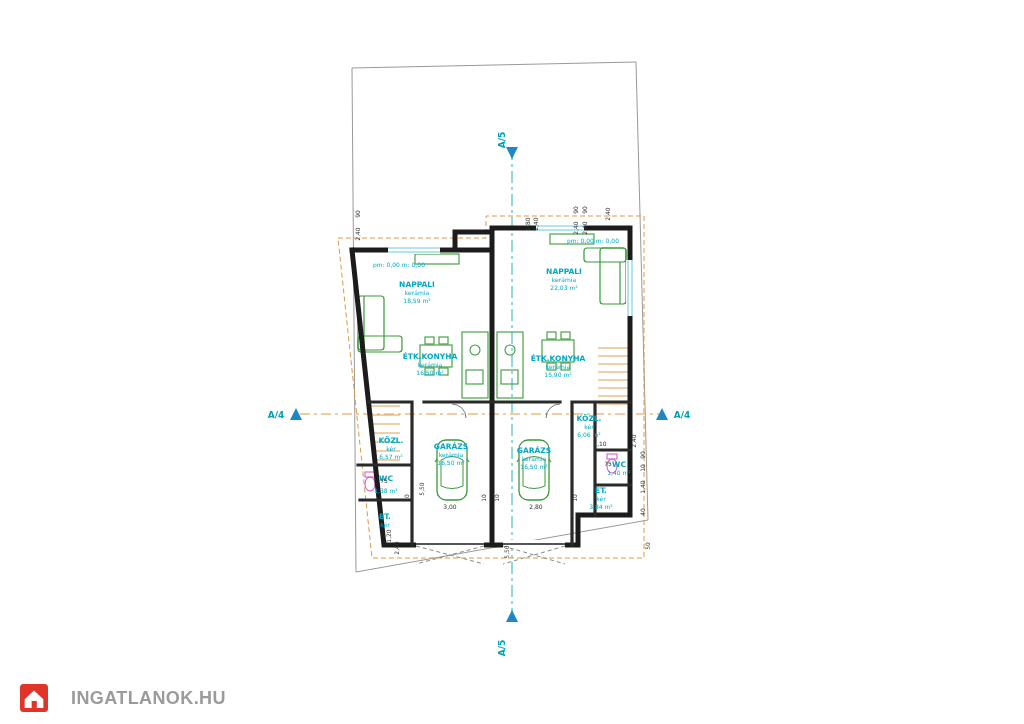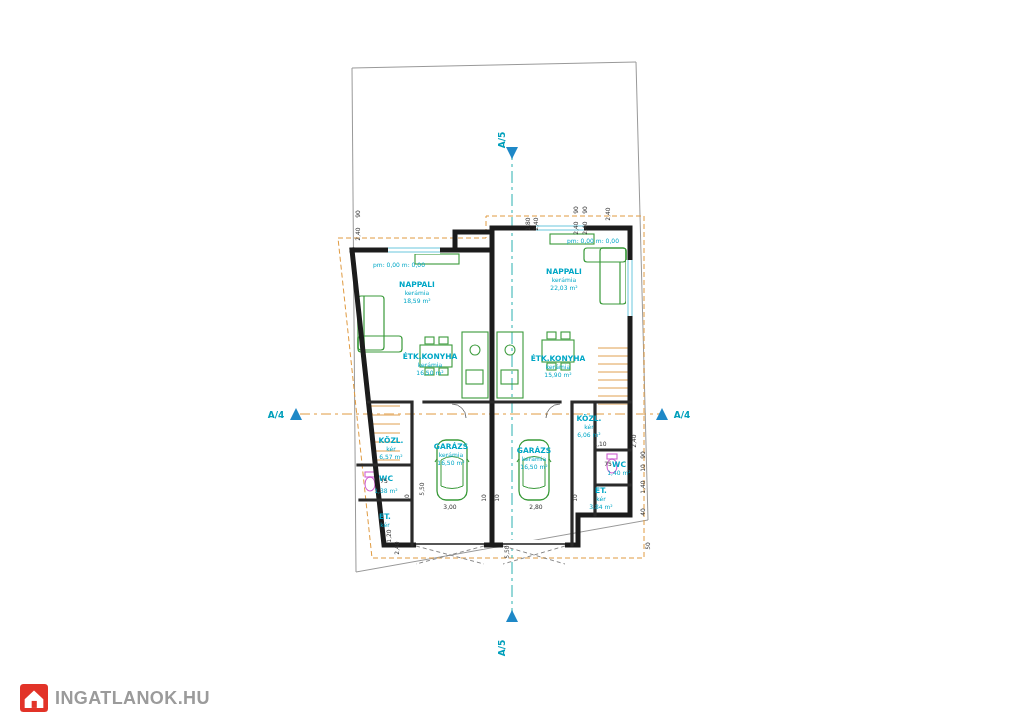--- a/index.html
+++ b/index.html
@@ -6,21 +6,21 @@
   .canvas{position:relative;width:1024px;height:724px;background:#ffffff;overflow:hidden;
           font-family:"DejaVu Sans",sans-serif;}
   svg{position:absolute;left:0;top:0;}
   
   .room-name{fill:#00a7c6;font-size:7.5px;font-weight:700;text-anchor:middle;}
   .room-sub{fill:#00a7c6;font-size:6px;text-anchor:middle;}
   .note{fill:#00a7c6;font-size:6px;text-anchor:middle;}
   .dim{fill:#333;font-size:6px;text-anchor:middle;}
   .marker-label{fill:#009fbb;font-size:9px;font-weight:700;text-anchor:middle;}
   
-  .watermark{position:absolute;left:20px;top:684px;display:flex;align-items:center;gap:7px;}
+  .watermark{position:absolute;left:20px;top:684px;display:flex;align-items:center;gap:23px;}
   .wm-logo{width:28px;height:28px;display:inline-block;}
   .wm-text{font-family:"Liberation Sans","DejaVu Sans",sans-serif;font-weight:700;
            font-size:18px;color:#9b9b9b;letter-spacing:0.4px;}
 </style>
 </head>
 <body>
 
 <div class="canvas">
 <svg width="1024" height="724" viewBox="0 0 1024 724">
 

